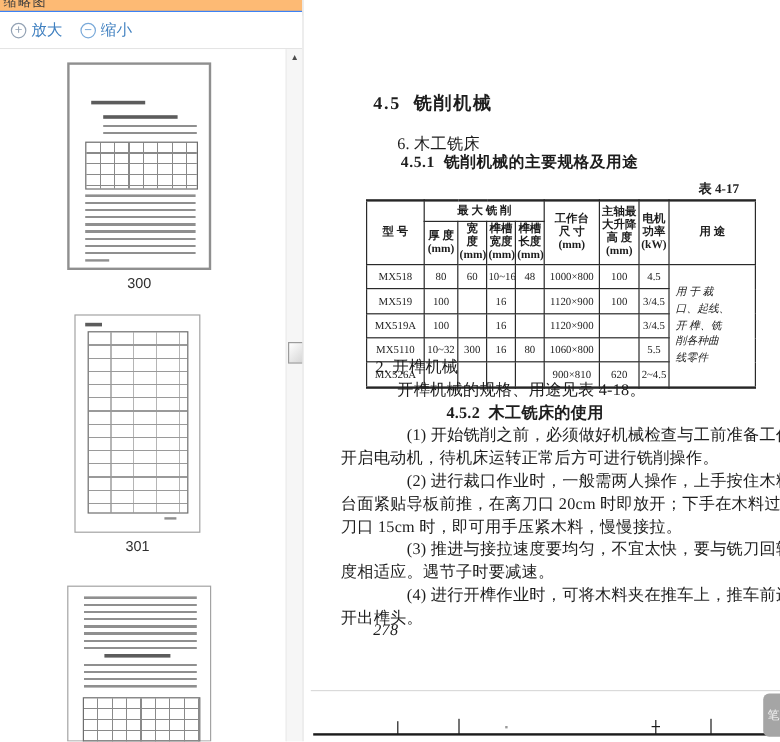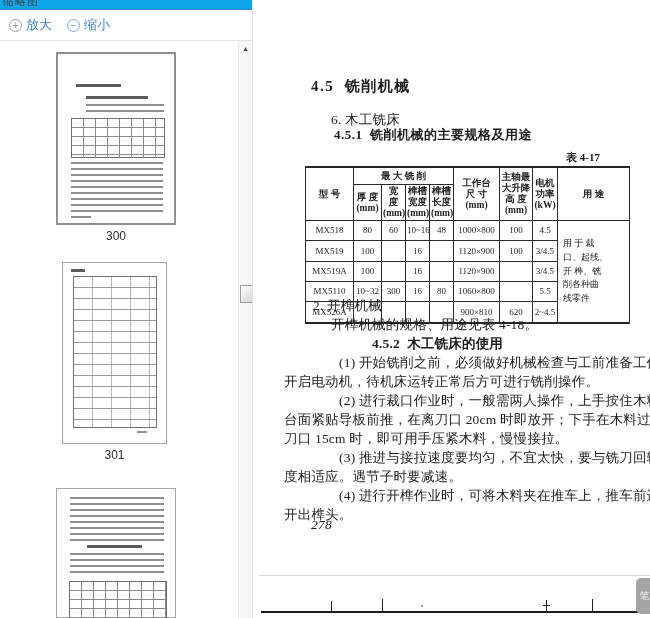--- a/index.html
+++ b/index.html
@@ -1,20 +1,20 @@
 <!DOCTYPE html>
 <html><head>
 <meta charset="utf-8">
 <style>
   html,body{margin:0;padding:0;}
   body{width:650px;height:618px;overflow:hidden;background:#fff;position:relative;
        font-family:"Liberation Sans",sans-serif;}
 
   
-  #topstrip{position:absolute;left:0;top:0;width:252px;height:9px;background:#0ea5e9;
+  #topstrip{position:absolute;left:0;top:0;width:252px;height:9px;background:#fdba74;
             border-bottom:4px solid #3b82f6;overflow:hidden;}
   #topstrip span{display:block;margin:-6px 0 0 3px;font-size:11px;color:#3d3d3d;letter-spacing:1px;}
 
   
   #toolbar{position:absolute;left:0;top:10px;width:252px;height:31px;background:#fff;
            border-bottom:1px solid #e4e4e4;display:flex;align-items:center;
            padding-left:9px;box-sizing:border-box;gap:15px;}
   .tbtn{display:flex;align-items:center;gap:4px;cursor:pointer;}
   .cicon{width:13px;height:13px;border-radius:50%;display:inline-flex;align-items:center;
          justify-content:center;font-size:11px;line-height:1;box-sizing:border-box;}
@@ -48,32 +48,32 @@
   
   #main{position:absolute;left:252px;top:0;width:398px;height:618px;background:#fff;
         border-left:1px solid #e2e2e2;box-sizing:border-box;
         font-family:"Liberation Serif","DejaVu Serif",serif;color:#1d1d1d;}
   #main .abs{position:absolute;white-space:pre;}
   .h1{font-size:15px;font-weight:bold;letter-spacing:1.5px;}
   .h2{font-size:13px;font-weight:bold;letter-spacing:0.5px;margin-top:34px;}
   .docline{font-size:13.5px;letter-spacing:0.2px;}
   .b{font-weight:bold;margin-left:39px;}
   .i{font-style:italic;}
-  .tcaption{font-size:11px;font-weight:bold;}
+  .tcaption{font-size:11px;font-weight:bold;margin-left:16px;}
 
   
   #spec-table{position:absolute;left:52px;top:166px;width:324px;border-collapse:collapse;
               table-layout:fixed;border-top:2px solid #262626;border-bottom:2px solid #262626;}
   #spec-table th,#spec-table td{border:1px solid #2a2a2a;padding:0 1px;text-align:center;
               vertical-align:middle;overflow:hidden;}
   #spec-table th{font-size:9.5px;font-weight:bold;line-height:11px;white-space:pre-line;}
   #spec-table td{font-size:9px;height:14px;line-height:13px;white-space:nowrap;}
   #spec-table thead tr.r1 th{height:16px;}
   #spec-table thead tr.r2 th{height:35px;}
-  #spec-table td.usage{white-space:pre-line;line-height:13.8px;text-align:left;padding:16px 5px;}
+  #spec-table td.usage{white-space:pre-line;line-height:13.8px;text-align:left;padding:16px 5px;font-style:italic;}
 
   
   .sepline{position:absolute;background:#dadada;}
   .tick{position:absolute;background:#1c1c1c;}
   .heavyline{position:absolute;background:#1c1c1c;}
 
   
   #side-tab{position:absolute;left:383px;top:578px;width:17px;height:36px;background:#a5a5a5;
             border-radius:5px 0 0 5px;color:#f2f2f2;font-size:10px;display:flex;
             align-items:center;justify-content:center;cursor:pointer;

